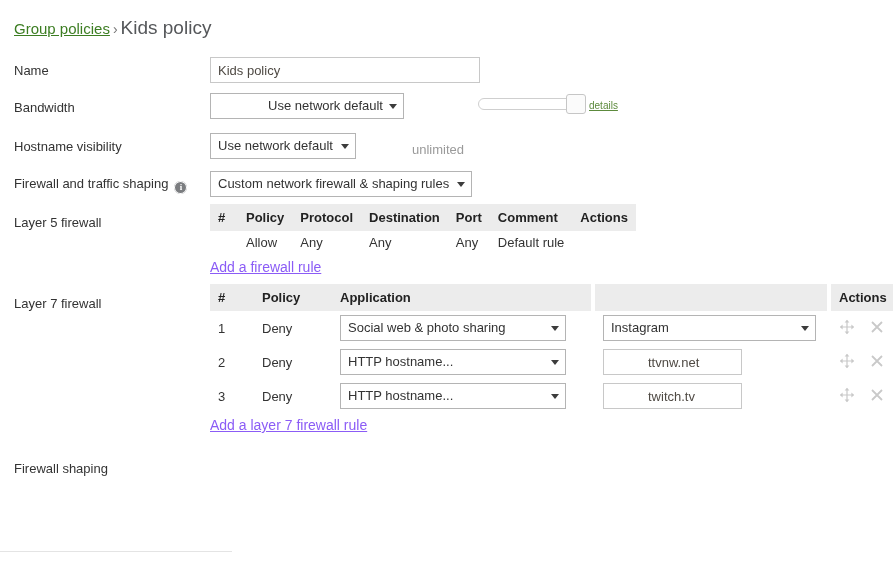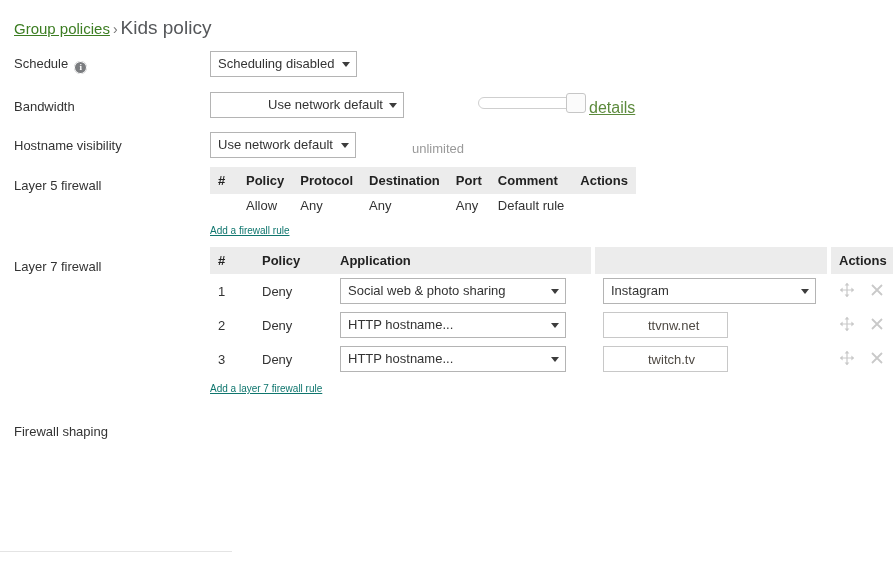--- a/index.html
+++ b/index.html
@@ -161,21 +161,21 @@
     width: 20px;
     height: 20px;
     background: #fbfbfb;
     border: 1px solid #c6c6c6;
     border-radius: 3px;
     box-sizing: border-box;
   }
   .details-link {
     position: absolute;
     left: 589px;
-    font-size: 16px;
+    font-size: 10px;
     color: #5c8a3c;
     text-decoration: underline;
     cursor: pointer;
     white-space: nowrap;
   }
 
   
   table.rules {
     border-collapse: collapse;
     font-size: 13px;
@@ -202,41 +202,41 @@
   .l3 th.c-num  { width: 12px; }
   .l3 td { padding-top: 6px; padding-bottom: 6px; }
 
   .l7 { table-layout: fixed; }
 
   .l7 .select-full {
     width: 100%;
     box-sizing: border-box;
   }
   .l7 .input-full {
-    width: 125px;
+    width: 139px;
     box-sizing: border-box;
     padding-left: 44px;
   }
 
   
   .act-cell { white-space: nowrap; }
   .icon-btn {
     display: inline-block;
     width: 18px;
     height: 18px;
     vertical-align: middle;
     cursor: pointer;
   }
   .icon-btn + .icon-btn { margin-left: 8px; }
   .icon-btn svg { display: block; }
 
   
   .add-link {
-    font-size: 10px;
-    color: #0f766e;
+    font-size: 14px;
+    color: #8b5cf6;
     text-decoration: underline;
     cursor: pointer;
     display: inline-block;
   }
 
   
   .bottom-rule {
     position: absolute;
     left: 0;
     top: 551px;
@@ -247,32 +247,27 @@
 </style>
 </head>
 <body>
 
 <div class="breadcrumb">
   <span class="crumb-link">Group policies</span><span class="crumb-sep">›</span><span class="crumb-current">Kids policy</span>
 </div>
 
 <div class="form">
 
-
-  <div class="row" style="height:39px;">
-    <span class="label" style="top:8px;">
-      <span>Schedule</span><span class="info-icon">i</span>
-    </span>
-    <span class="field" style="top:3px;">
-      <span class="select auto">
-        <span>Scheduling disabled</span>
-        <span class="caret"></span>
-      </span>
-    </span>
-  </div>
+  <div class="row" style="height:40px;">
+    <span class="label" style="top:15px;">Name</span>
+    <span class="field" style="top:9px;">
+      <input class="text-input" style="width: 270px;" value="Kids policy">
+    </span>
+  </div>
+
 
   <div class="row" style="height:41px;text-align:right;">
     <span class="label" style="top:12px;">Bandwidth</span>
     <span class="field" style="top:5px;">
       <span class="select" style="width:194px;">
         <span>Use network default</span>
         <span class="caret"></span>
       </span>
     </span>
     <span class="unlimited-text" style="top:12px;">unlimited</span>
@@ -286,20 +281,31 @@
   <div class="row" style="height:39px;">
     <span class="label" style="top:10px;">Hostname visibility</span>
     <span class="field" style="top:4px;">
       <span class="select auto">
         <span>Use network default</span>
         <span class="caret"></span>
       </span>
     </span>
   </div>
 
+  <div class="row" style="height:36px;">
+    <span class="label" style="top:8px;">
+      <span>Firewall and traffic shaping</span><span class="info-icon">i</span>
+    </span>
+    <span class="field" style="top:3px;">
+      <span class="select auto">
+        <span>Custom network firewall &amp; shaping rules</span>
+        <span class="caret"></span>
+      </span>
+    </span>
+  </div>
 
   <div class="row" style="height:80px;">
     <span class="label" style="top:11px;">Layer 5 firewall</span>
     <span class="field" style="top:0px;">
       <table class="rules l3">
         <thead>
           <tr>
             <th class="c-num">#</th>
             <th>Policy</th>
             <th>Protocol</th>

